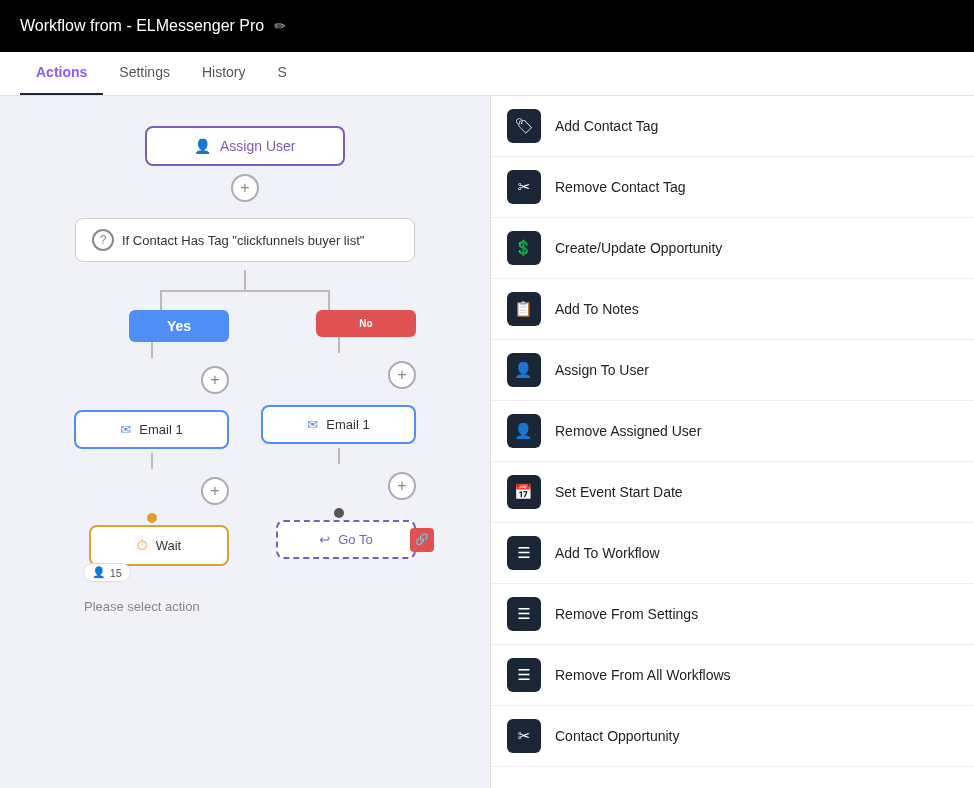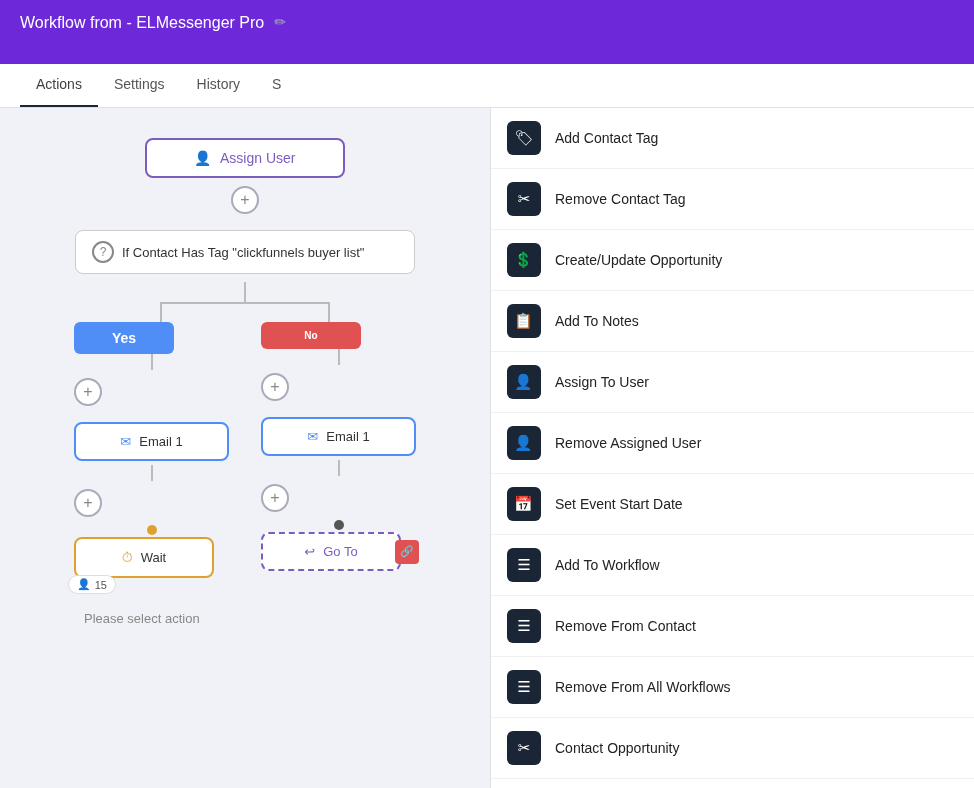--- a/index.html
+++ b/index.html
@@ -1,26 +1,26 @@
 <!DOCTYPE html>
 <html><head>
   <meta charset="utf-8">
   <style>
     * { box-sizing: border-box; margin: 0; padding: 0; }
     body { font-family: -apple-system, BlinkMacSystemFont, 'Segoe UI', sans-serif; display: flex; flex-direction: column; width: 974px; height: 788px; overflow: hidden; background: #f5f6fa; }
 
     
     .header {
-      background: #6d28d9;
+      background: #000000;
       color: white;
       padding: 14px 20px;
       display: flex;
-      align-items: flex-start;
+      align-items: center;
       gap: 10px;
-      height: 64px;
+      height: 52px;
       flex-shrink: 0;
     }
     .header-title {
       font-size: 16px;
       font-weight: 500;
       color: white;
     }
     .edit-icon {
       color: #aab;
       font-size: 14px;
@@ -38,22 +38,22 @@
     }
     .tab {
       padding: 12px 16px;
       font-size: 14px;
       color: #555;
       cursor: pointer;
       position: relative;
       white-space: nowrap;
     }
     .tab.active {
-      color: #404040;
-      font-weight: 400;
+      color: #8b5cf6;
+      font-weight: 700;
     }
     .tab.active::after {
       content: '';
       position: absolute;
       bottom: 0; left: 0; right: 0;
       height: 2px;
       background: #1a2535;
     }
 
     
@@ -143,21 +143,21 @@
 
     .branches {
       display: flex;
       gap: 32px;
       align-items: flex-start;
     }
 
     .branch {
       display: flex;
       flex-direction: column;
-      align-items: flex-start;
+      align-items: flex-end;
     }
 
     .branch-btn-yes {
       background: #4f8ef7;
       color: white;
       border: none;
       border-radius: 6px;
       padding: 8px 28px;
       font-size: 14px;
       font-weight: 600;
@@ -438,21 +438,21 @@
         <div class="action-item">
       <div class="action-icon-box">📅</div>
       <span class="action-label">Set Event Start Date</span>
     </div>
         <div class="action-item">
       <div class="action-icon-box">☰</div>
       <span class="action-label">Add To Workflow</span>
     </div>
         <div class="action-item">
       <div class="action-icon-box">☰</div>
-      <span class="action-label">Remove From Contact</span>
+      <span class="action-label">Remove From Settings</span>
     </div>
         <div class="action-item">
       <div class="action-icon-box">☰</div>
       <span class="action-label">Remove From All Workflows</span>
     </div>
         <div class="action-item">
       <div class="action-icon-box">✂</div>
       <span class="action-label">Contact Opportunity</span>
     </div>
       </div>

